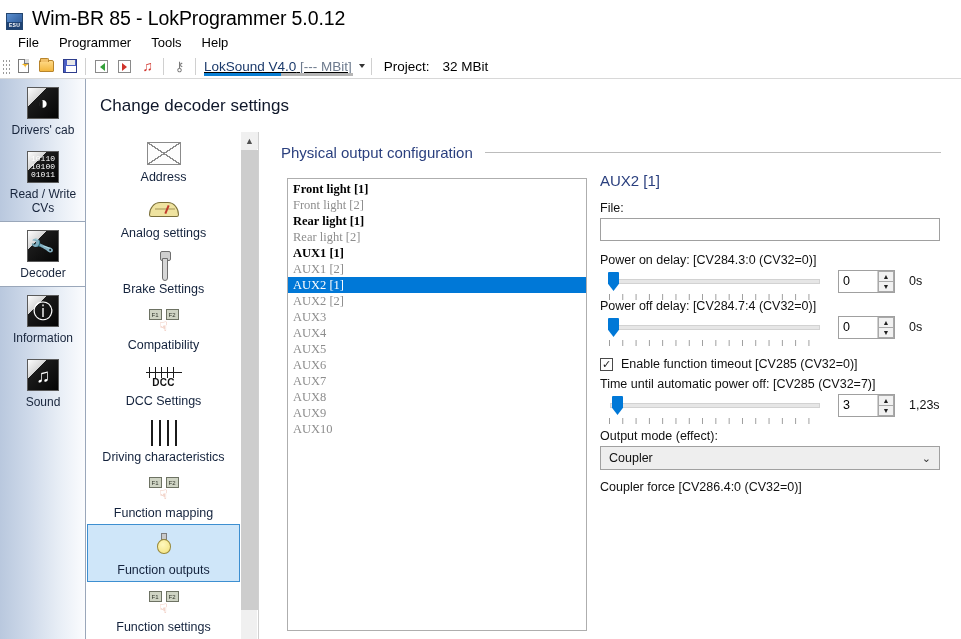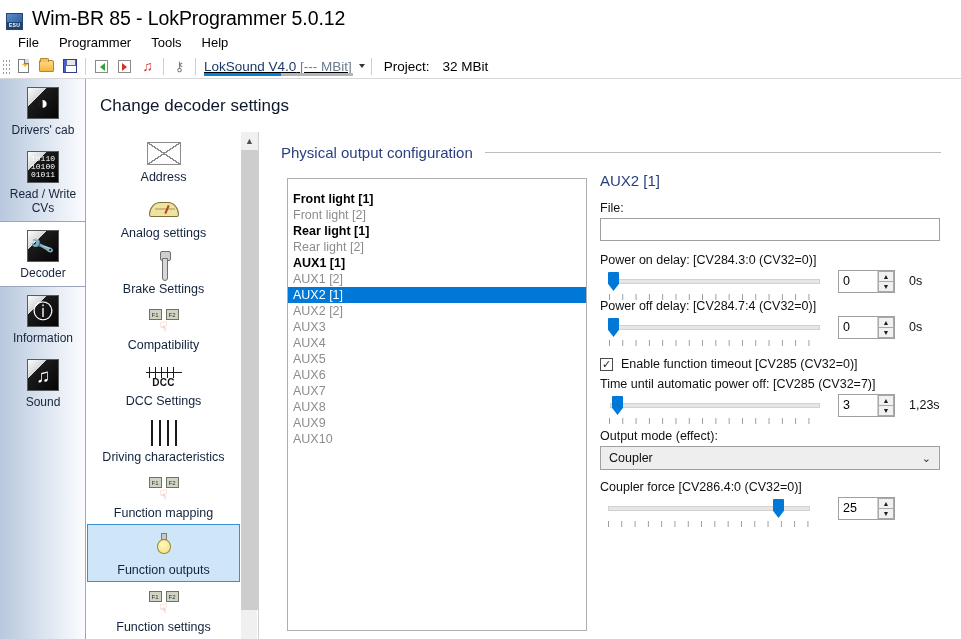--- a/index.html
+++ b/index.html
@@ -246,21 +246,22 @@
   .group-header {
     position: absolute; left: 21px; top: 12px; display: flex; align-items: center;
     width: 660px;
   }
   .group-header .gh-text { font-size: 15px; color: #2a3f7e; white-space: nowrap; }
   .group-header .gh-line { flex: 1; height: 1px; background: #bcbcbc; margin-left: 12px; }
 
   .listbox {
     position: absolute; left: 27px; top: 46px; width: 300px; height: 453px;
     border: 1px solid #aeaeae; background: #ffffff; overflow: hidden;
-    padding-top: 12px;
+    padding-top: 2px;
+    font-family: Liberation Serif, serif;
   }
   .lb-item {
     height: 16px; line-height: 16px; padding-left: 5px;
     font-size: 12.5px; color: #8d8d8d; white-space: nowrap; cursor: default;
   }
   .lb-item.enabled { color: #000000; font-weight: bold; }
   .lb-item.selected { background: #0078d7; color: #ffffff; font-weight: normal; }
 
   
   .rpanel { position: absolute; left: 340px; top: 40px; width: 350px; }
@@ -632,32 +633,17 @@
 
       <div class="gap-sm"></div>
 
       <div class="rp-label">Output mode (effect):</div>
       <div class="select">
         <span>Coupler</span>
         <span class="chev">⌄</span>
       </div>
 
       <div class="rp-label">Coupler force [CV286.4:0 (CV32=0)]</div>
-      <div class="slider-row" style="padding-left:8px">
-        <div class="slider-wrap" style="width:220px">
-          <div class="slider-track" style="left:0;width:202px"></div>
-          <div class="slider-thumb" style="left:165px;"></div>
-          <div class="slider-ticks" style="left:0;width:204px"></div>
-        </div>
-        <div class="spin">
-          <div class="spin-val">25</div>
-          <div class="spin-btns">
-            <div class="spin-b">▲</div>
-            <div class="spin-b">▼</div>
-          </div>
-        </div>
-        <div class="unit"></div>
-      </div>
 
     </div>
   </div>
 
 </div>
 
 </body></html>

